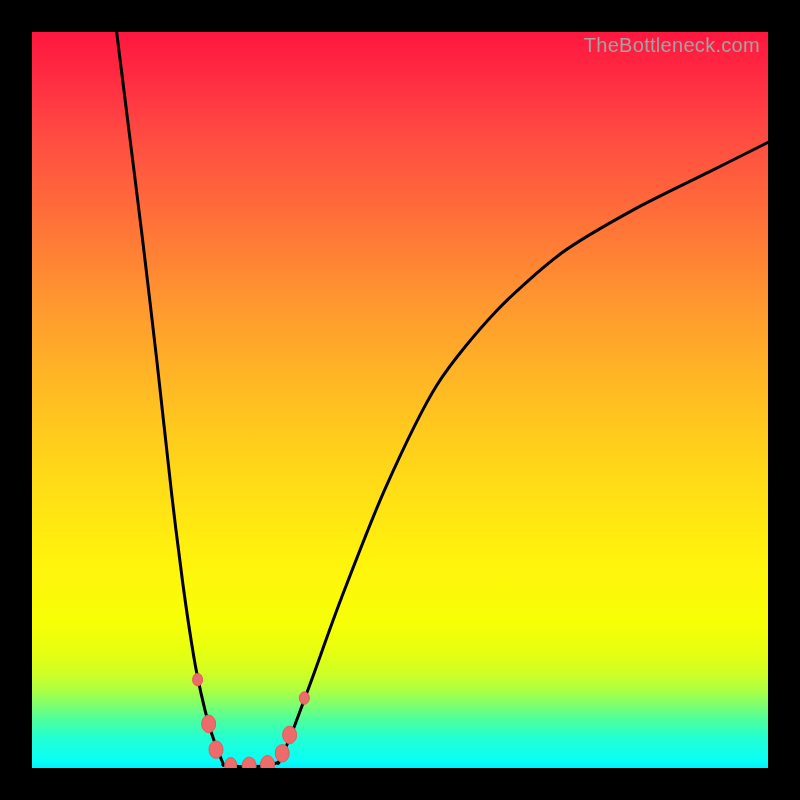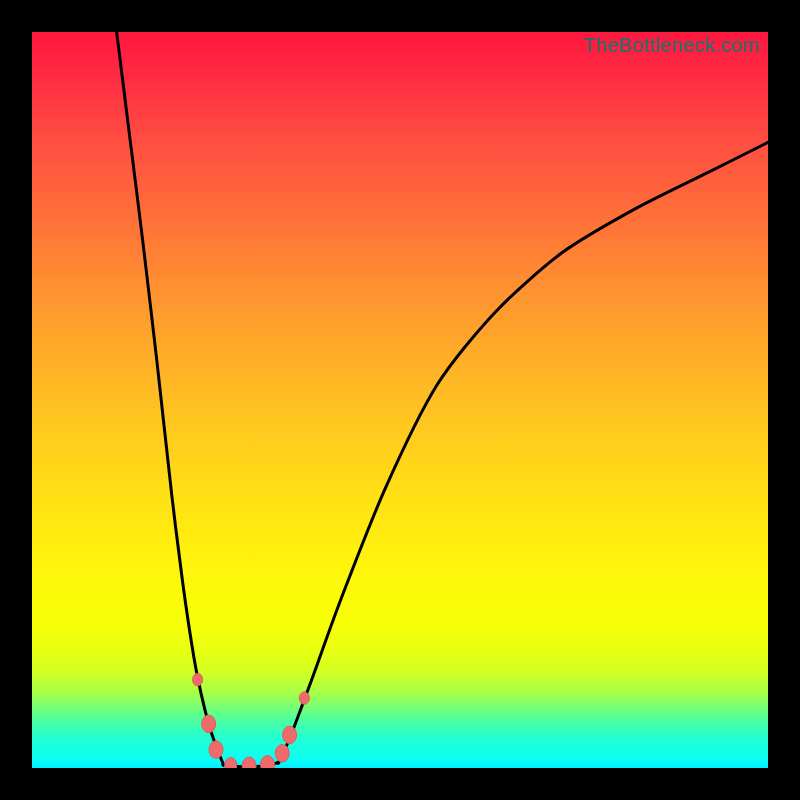--- a/index.html
+++ b/index.html
@@ -44,21 +44,21 @@
       #4cffa0 93.5%,
       #22ffd4 96%,
       #08fff6 99%,
       #00f0ff 100%
     );
   }
   .watermark {
     position: absolute;
     top: 2px;
     right: 8px;
-    color: #0f766e;
+    color: #a3a3a3;
     font-family: Arial, Helvetica, sans-serif;
     font-size: 20px;
     letter-spacing: 0.3px;
     z-index: 10;
   }
   svg.curves {
     position: absolute;
     inset: 0;
     width: 100%;
     height: 100%;

